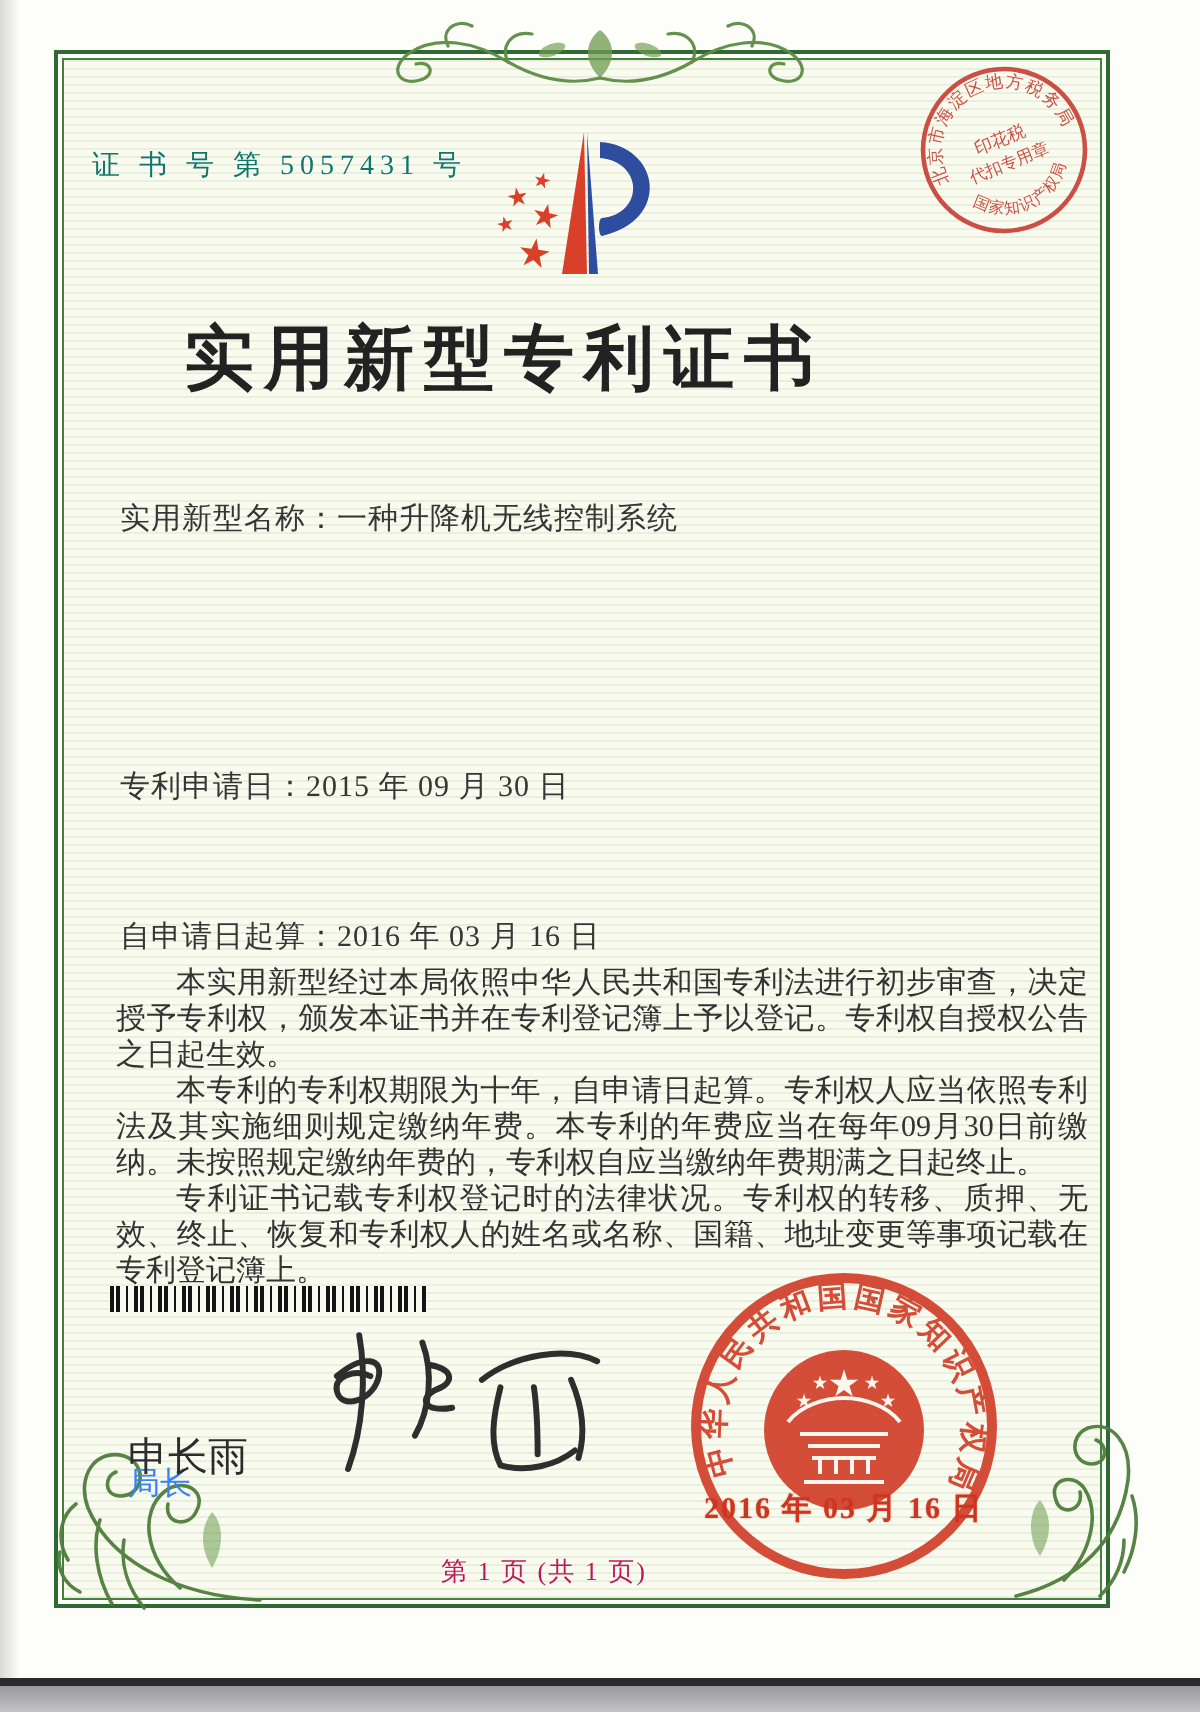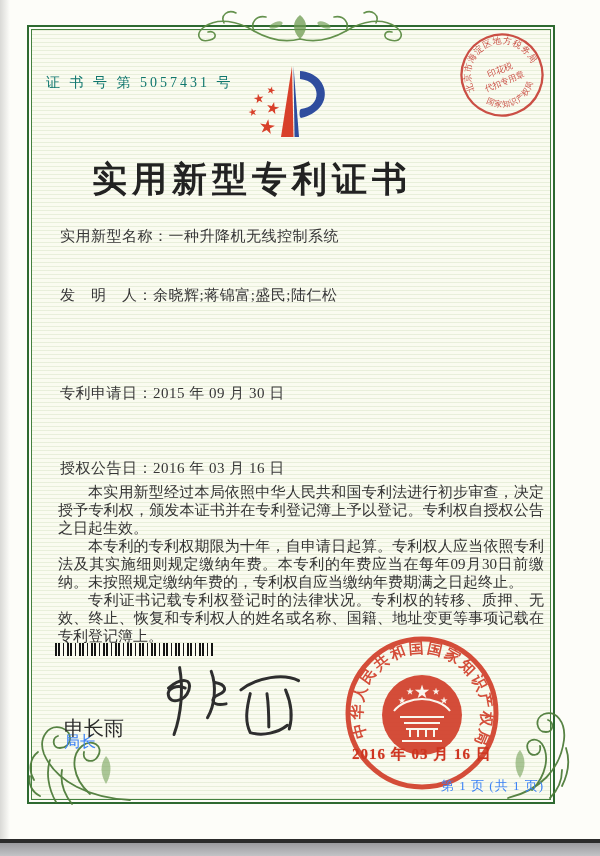--- a/index.html
+++ b/index.html
@@ -18,34 +18,34 @@
     position:absolute;inset:2px;border:1px solid #44803f;
     background:
       repeating-linear-gradient(180deg,rgba(168,196,140,.22) 0 1px,rgba(0,0,0,0) 1px 4px),
       #fafbf0;
   }
   .ornament{position:absolute;pointer-events:none;}
   
   .cert-number{position:absolute;left:46px;top:74px;font-size:14px;letter-spacing:3px;color:#0f766e;}
   .title{position:absolute;left:0;top:156px;width:504px;text-align:center;font-size:35px;font-weight:bold;letter-spacing:5px;color:#222;}
   .field{position:absolute;left:60px;font-size:15px;color:#363636;letter-spacing:.5px;white-space:nowrap;}
-  .f0{top:227px}.f1{top:286px}.f2{top:330px}.f3{top:384px}.f4{top:416px}.f5{top:459px}
+  .f0{top:250px}.f1{top:286px}.f2{top:330px}.f3{top:384px}.f4{top:416px}.f5{top:459px}
   .body-text{position:absolute;left:58px;top:483px;width:486px;font-size:15px;line-height:18px;text-align:justify;color:#333;}
   .body-text p{margin:0;text-indent:2em;}
   .barcode{
     position:absolute;left:55px;top:643px;width:158px;height:13px;
     background:repeating-linear-gradient(90deg,#141414 0 2px,#fafbf0 2px 3px,#141414 3px 5px,#fafbf0 5px 8px,#141414 8px 9px,#fafbf0 9px 12px);
   }
   .director-title{position:absolute;left:64px;top:688px;font-size:16px;color:#3b82f6;font-family:"Liberation Sans","DejaVu Sans",sans-serif;margin-top:44px;}
   .director-name{position:absolute;left:64px;top:715px;font-size:20px;color:#2c2c2c;font-family:"Liberation Sans","DejaVu Sans",sans-serif;}
   .signature{position:absolute;left:148px;top:660px;}
   .seal{position:absolute;left:342px;top:633px;}
   .seal-date{position:absolute;left:352px;top:745px;font-size:15px;font-weight:bold;color:#ce3520;letter-spacing:1px;text-shadow:0 0 1px rgba(206,53,32,.5);}
   .tax-stamp{position:absolute;left:458px;top:31px;}
-  .footer{position:absolute;left:0;top:777px;width:544px;text-align:right;font-size:13px;color:#3b82f6;letter-spacing:1px;}
+  .footer{position:absolute;left:0;top:777px;width:544px;text-align:center;font-size:13px;color:#be185d;letter-spacing:1px;}
   svg text{font-family:"Liberation Serif","DejaVu Serif",serif;}
 </style>
 </head>
 <body>
 
 <div class="page">
 
   <div class="frame">
     <div class="frame-inner"></div>
   </div>
@@ -92,23 +92,22 @@
       <text x="18" y="73" font-size="17" transform="rotate(8 18 73)">★</text>
     </g>
     <polygon points="52,8 53.5,79 41,79" fill="#d8402a"></polygon>
     <polygon points="53.5,8 59,79 54.5,79" fill="#2f4d9e"></polygon>
     <path d="M60 13 C90 15 96 52 61 60 C59 60 59 51 61 51 C82 49 82 23 60 21 Z" fill="#2f4d9e"></path>
   </svg>
 
   <div class="title">实用新型专利证书</div>
 
   <div class="field f0"><span>实用新型名称：</span><span>一种升降机无线控制系统</span></div>
-  <div class="field f1"><span>发　明　人：</span><span>余晓辉;蒋锦富;盛民;陆仁松</span></div>
   <div class="field f3"><span>专利申请日：</span><span>2015 年 09 月 30 日</span></div>
-  <div class="field f5"><span>授权公告日：</span><span>2016 年 03 月 16 日</span></div>
+  <div class="field f5"><span>自申请日起算：</span><span>2016 年 03 月 16 日</span></div>
 
   <div class="body-text">
     <p>本实用新型经过本局依照中华人民共和国专利法进行初步审查，决定授予专利权，颁发本证书并在专利登记簿上予以登记。专利权自授权公告之日起生效。</p>
     <p>本专利的专利权期限为十年，自申请日起算。专利权人应当依照专利法及其实施细则规定缴纳年费。本专利的年费应当在每年09月30日前缴纳。未按照规定缴纳年费的，专利权自应当缴纳年费期满之日起终止。</p>
     <p>专利证书记载专利权登记时的法律状况。专利权的转移、质押、无效、终止、恢复和专利权人的姓名或名称、国籍、地址变更等事项记载在专利登记簿上。</p>
   </div>
 
   <div class="barcode"></div>
 
   <div class="director-title">局长</div>

